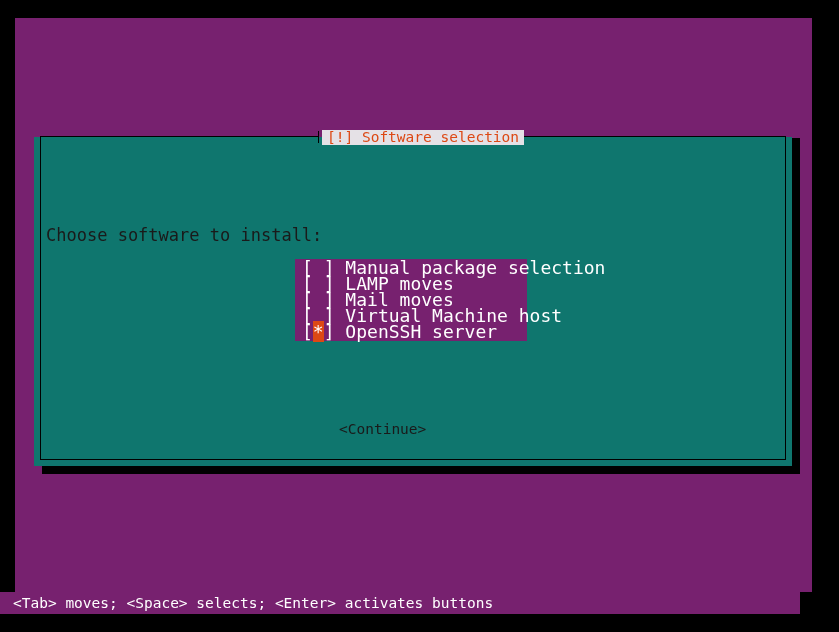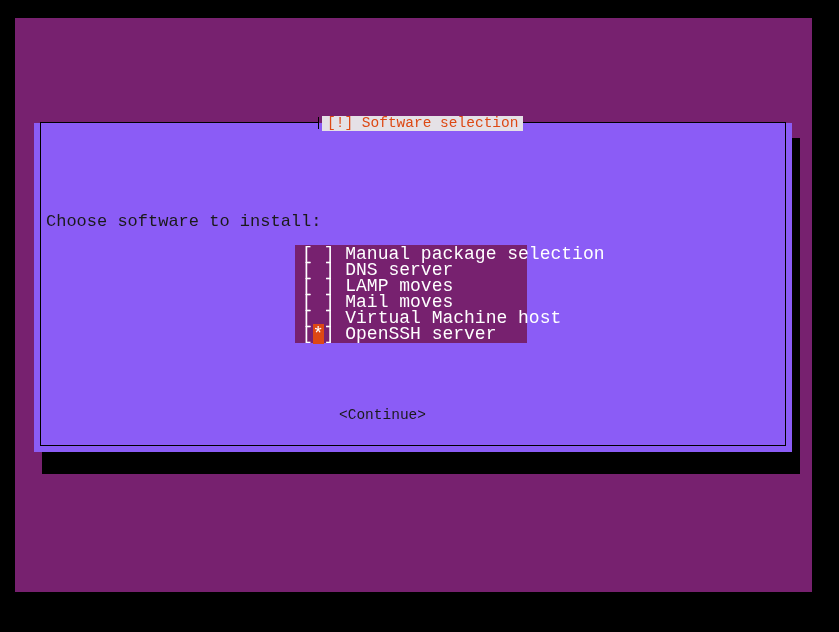--- a/index.html
+++ b/index.html
@@ -56,24 +56,23 @@
   
   #dialog-shadow {
     position: absolute;
     left: 42px; top: 138px;
     width: 758px; height: 336px;
     background: #000000;
   }
 
   #dialog {
     position: absolute;
-    left: 34px; top: 116px;
+    left: 34px; top: 130px;
     width: 758px; height: 336px;
-    background: #8b5cf6;
-    font-family: Liberation Mono, monospace;
+    background: #0f766e;
   }
 
   
   #title-band {
     position: absolute;
     left: 0; top: 0;
     width: 758px; height: 7px;
     background: #77216F;
   }
 
@@ -201,25 +200,25 @@
 
     <div id="inner-frame"></div>
 
     <div id="dialog-title">[!] Software selection</div>
 
 
     <div id="prompt-text">Choose software to install:</div>
 
     <div id="package-list">
         <div class="list-row"><span class="box">[<span> </span>]</span><span> Manual package selection</span></div>
-        <div class="list-row"><span class="box">[<span> </span>]</span><span> DNS server</span></div>
         <div class="list-row"><span class="box">[<span> </span>]</span><span> LAMP moves</span></div>
         <div class="list-row"><span class="box">[<span> </span>]</span><span> Mail moves</span></div>
         <div class="list-row"><span class="box">[<span> </span>]</span><span> Virtual Machine host</span></div>
         <div class="list-row"><span class="box">[<span class="mark-cursor" style="background: rgb(221, 72, 20);">*</span>]</span><span> OpenSSH server</span></div>
       </div>
 
     <div id="continue-button">&lt;Continue&gt;</div>
 
   </div>
 
+  <div id="statusbar">&lt;Tab&gt; moves; &lt;Space&gt; selects; &lt;Enter&gt; activates buttons</div>
 
 </div>
 
 </body></html>

